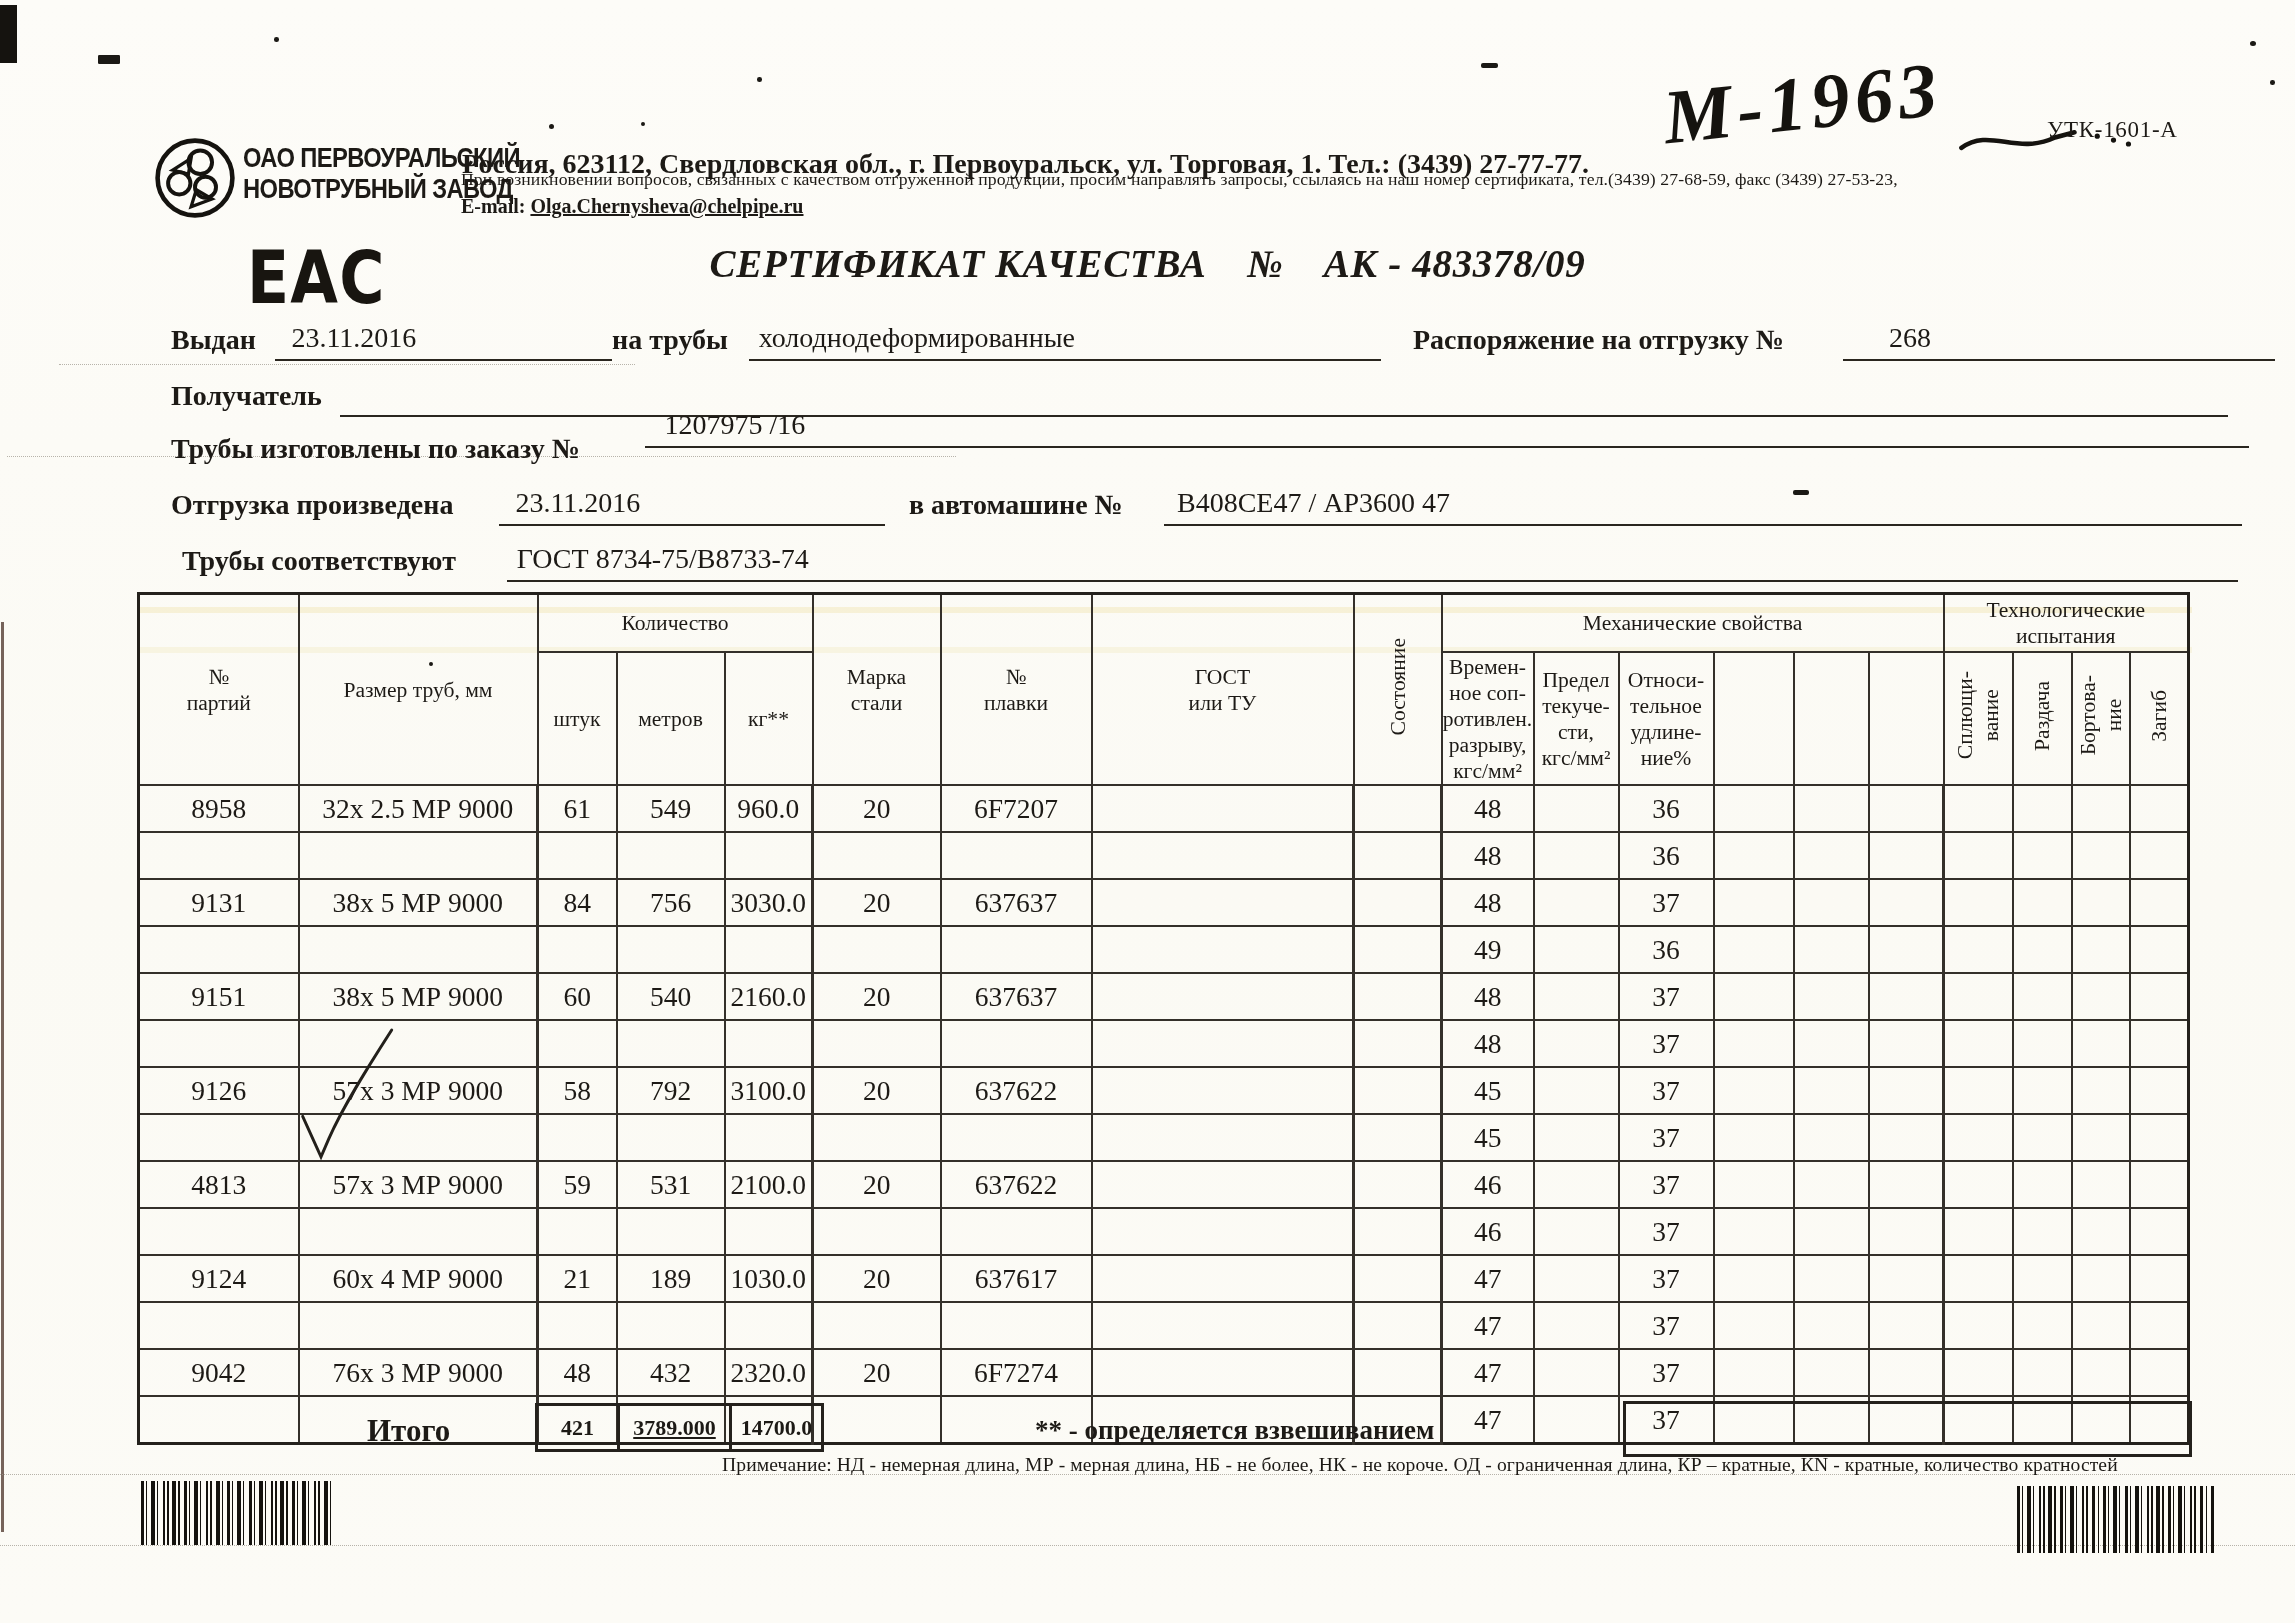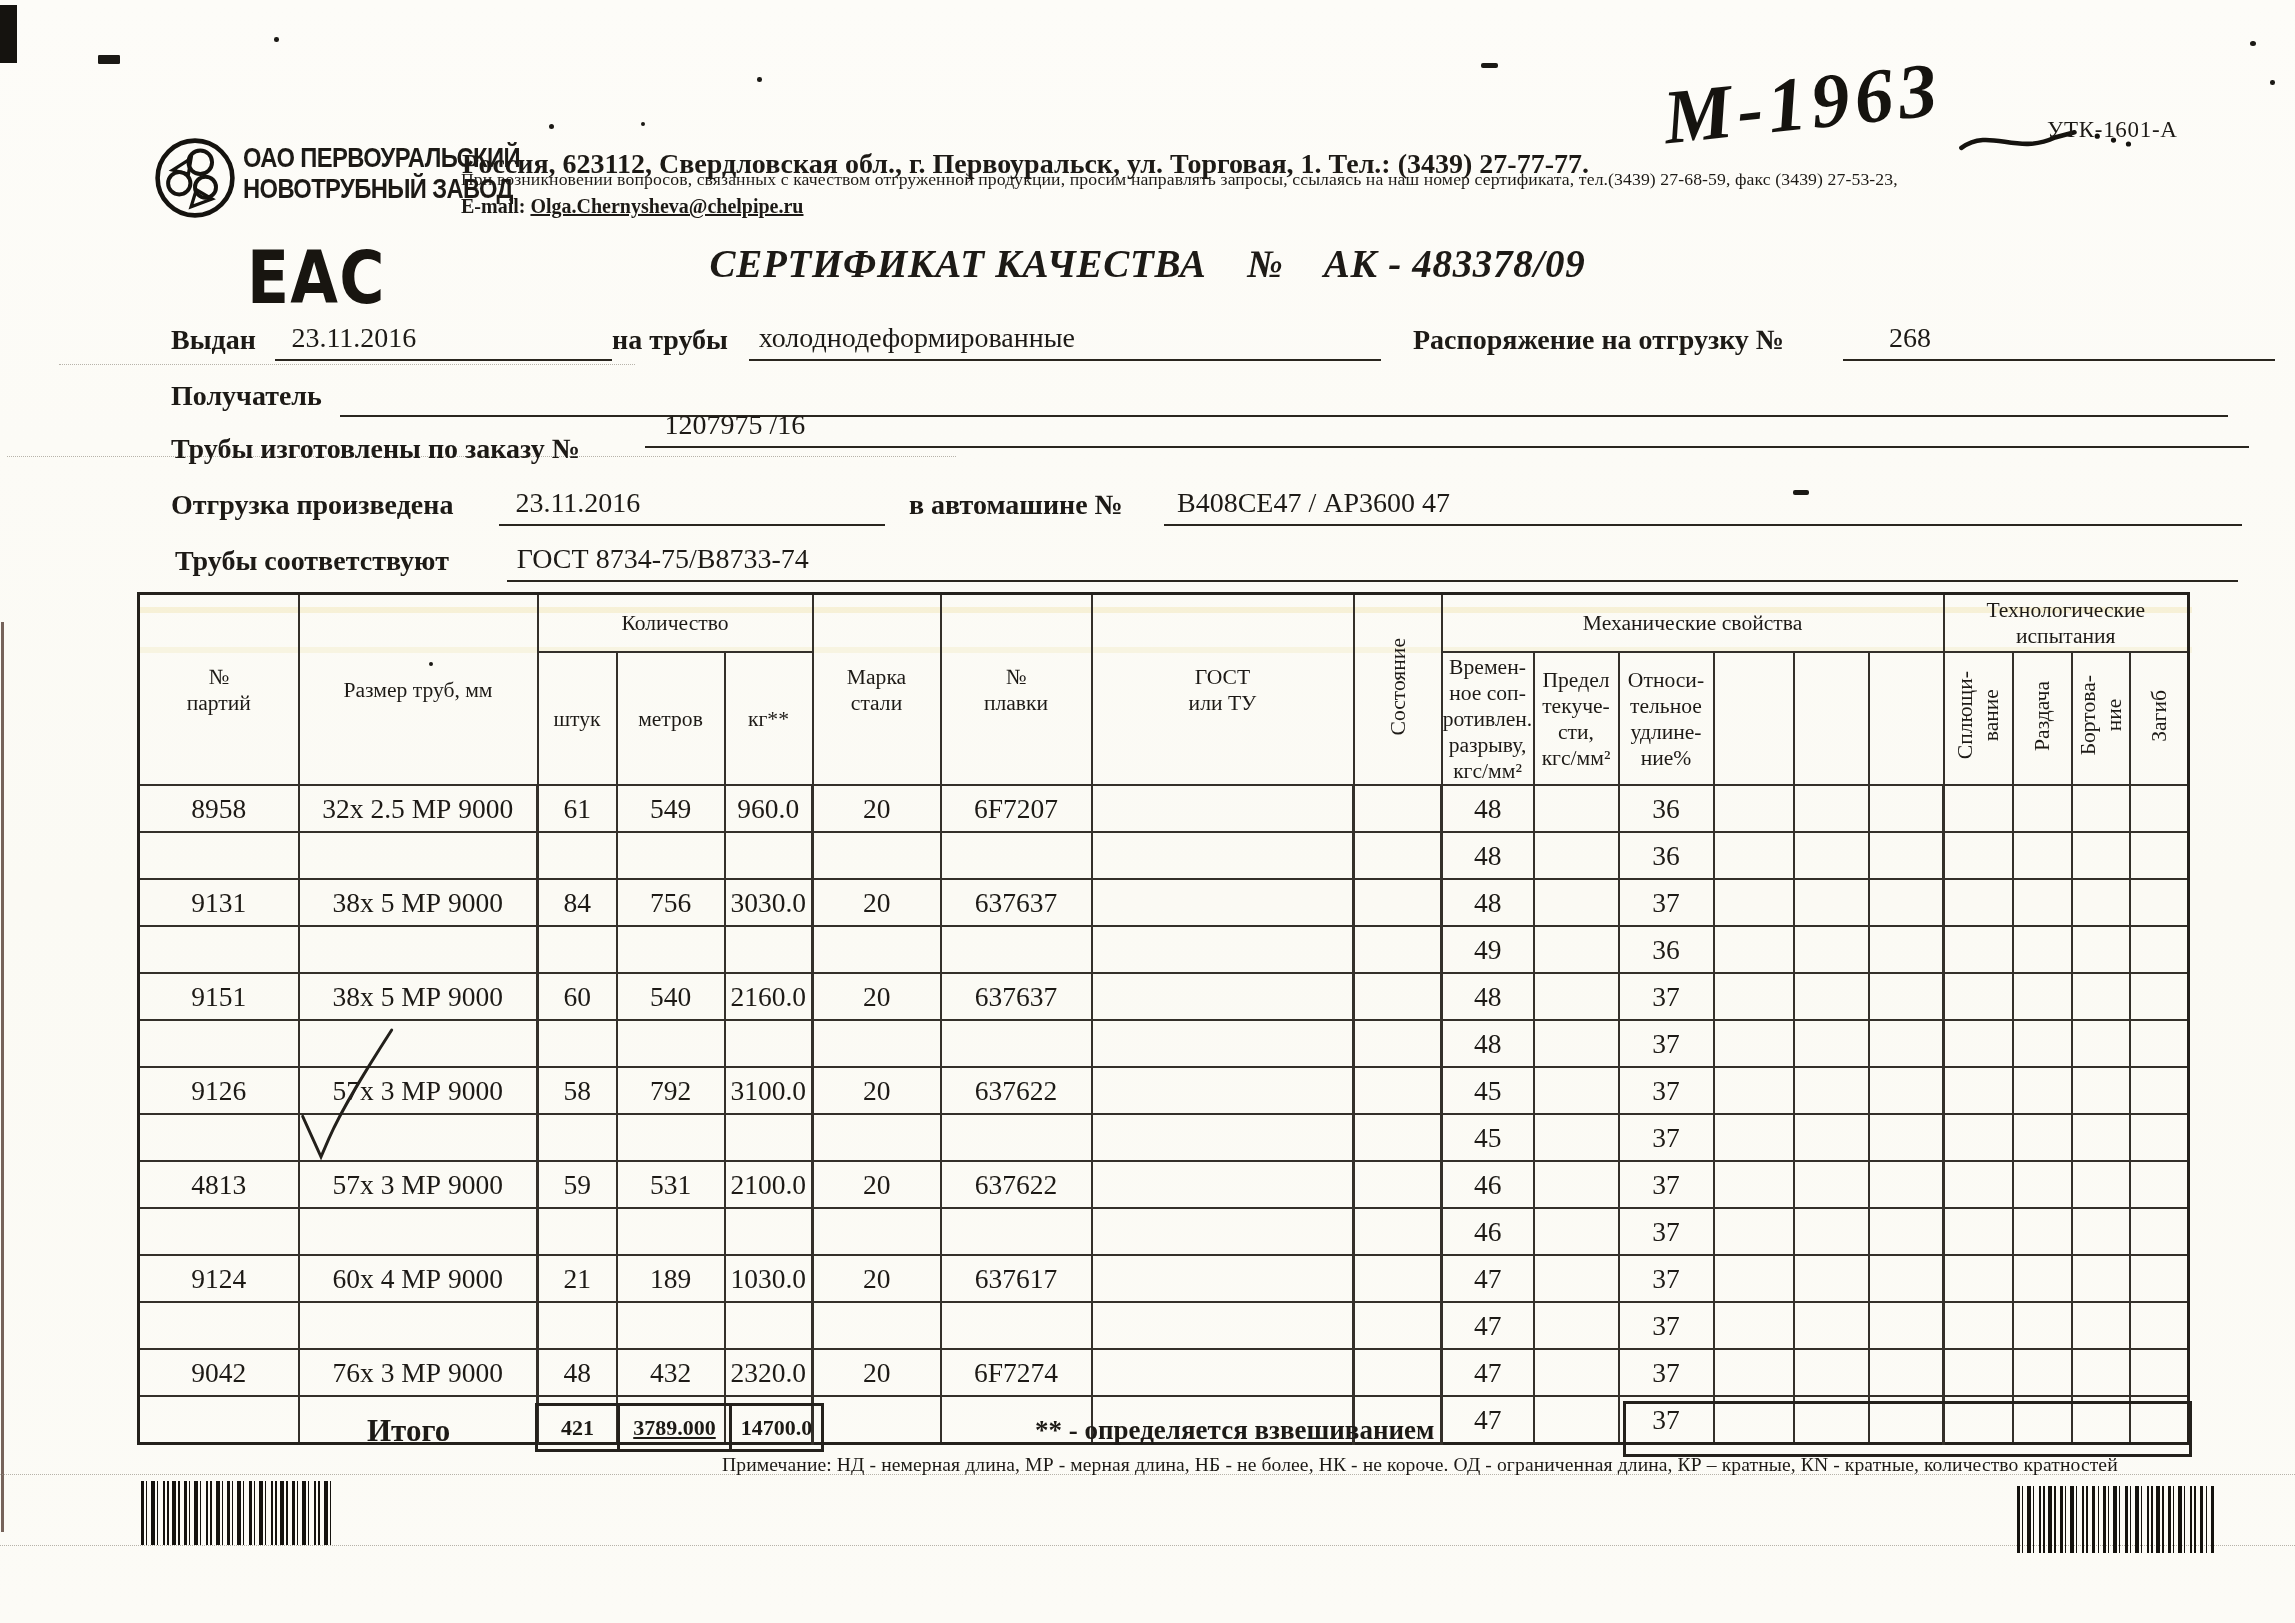--- a/index.html
+++ b/index.html
@@ -131,21 +131,21 @@
   <div class="fline" style="left:340px;top:378px;width:1888px;"></div>
 
   <div class="flabel" style="left:171px;top:433px;">Трубы изготовлены по заказу №</div>
   <div class="fval" style="left:645px;top:409px;width:1584px;padding-left:19.6px;">1207975  /16</div>
 
   <div class="flabel" style="left:171px;top:489px;">Отгрузка произведена</div>
   <div class="fval" style="left:499px;top:487px;width:370px;padding-left:16.4px;">23.11.2016</div>
   <div class="flabel" style="left:909px;top:489px;">в автомашине №</div>
   <div class="fval" style="left:1164px;top:487px;width:1065px;padding-left:13px;">В408СЕ47 / АР3600 47</div>
 
-  <div class="flabel" style="left:175px;top:545px;">Трубы соответствуют</div>
+  <div class="flabel" style="left:182px;top:545px;">Трубы соответствуют</div>
   <div class="fval" style="left:507px;top:543px;width:1721px;padding-left:9.8px;">ГОСТ 8734-75/В8733-74</div>
 
   <table class="cert">
     <colgroup>
       <col style="width:160px">
         <col style="width:239px">
         <col style="width:79px">
         <col style="width:108px">
       <col style="width:88px">
         <col style="width:128px">

